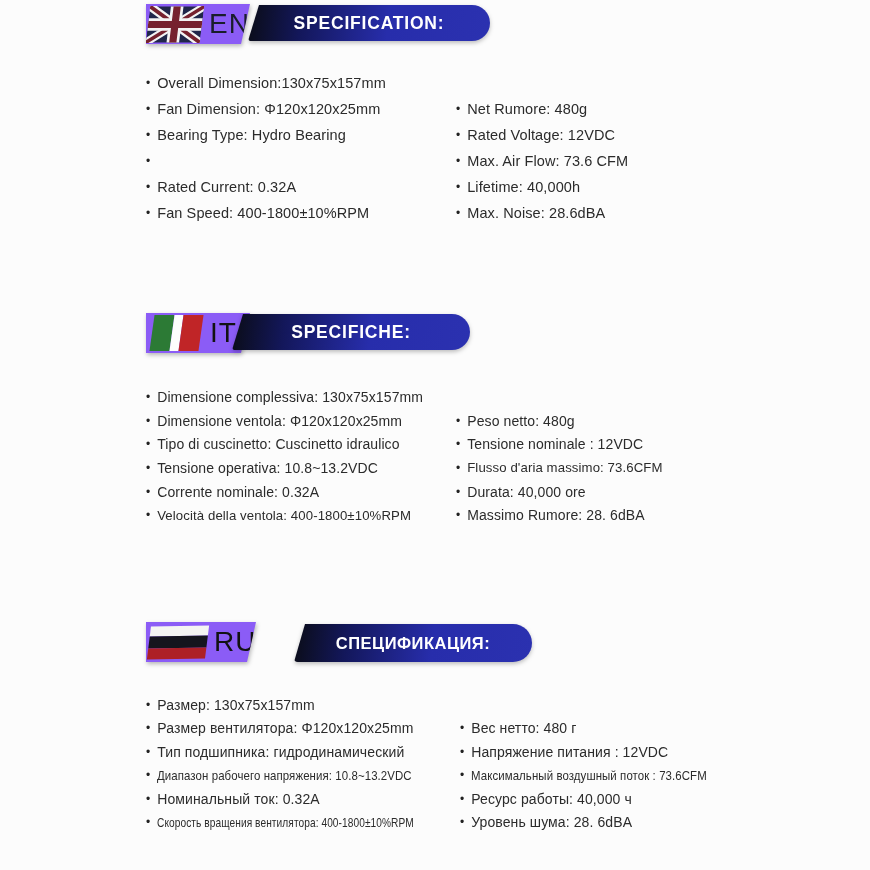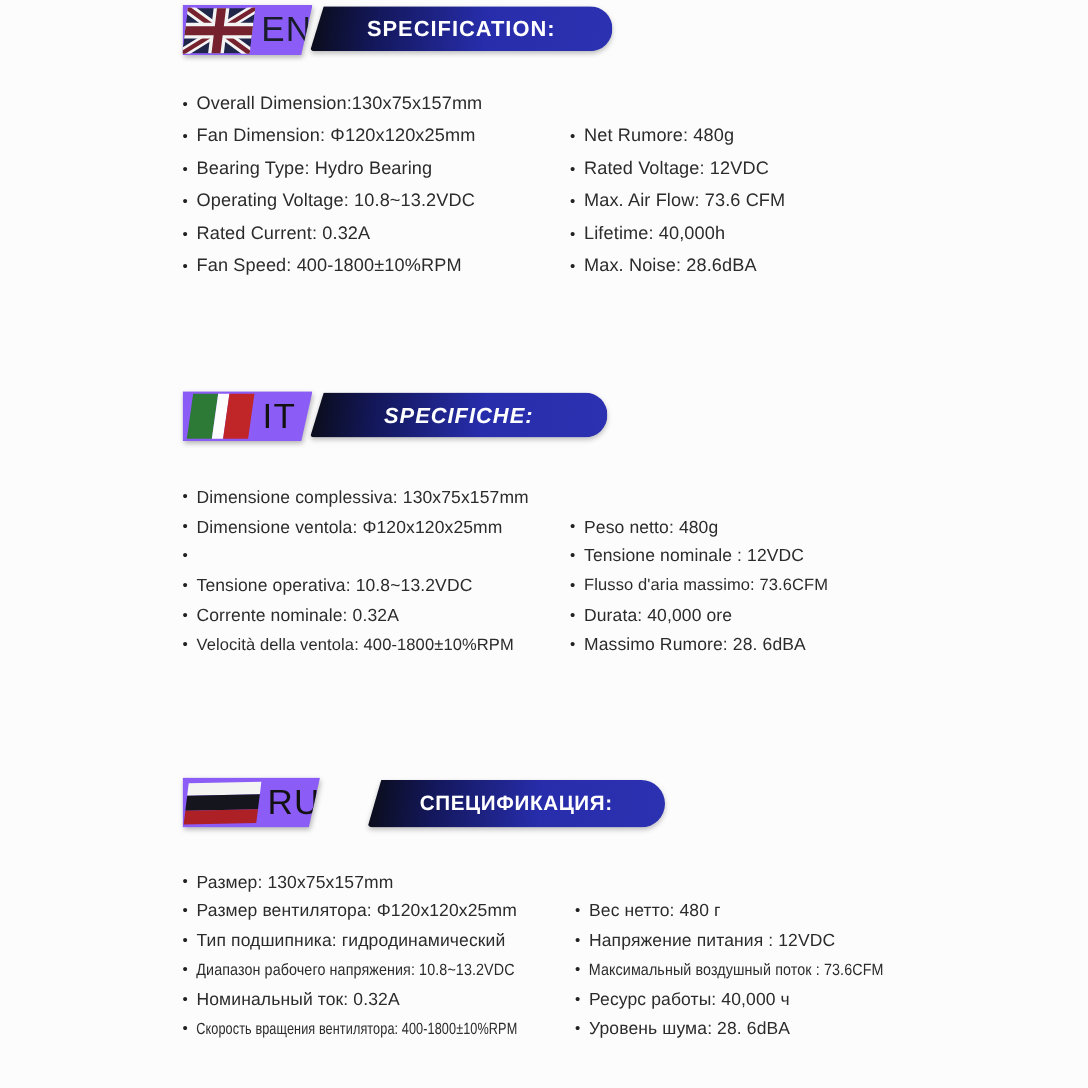--- a/index.html
+++ b/index.html
@@ -100,21 +100,20 @@
     <div class="row">
         <span class="b">•</span>
         <span class="txt">Fan Dimension: Φ120x120x25mm</span>
       </div>
     <div class="row">
         <span class="b">•</span>
         <span class="txt">Bearing Type: Hydro Bearing</span>
       </div>
     <div class="row">
         <span class="b">•</span>
-        <span class="txt">Operating Voltage: 10.8~13.2VDC</span>
       </div>
     <div class="row">
         <span class="b">•</span>
         <span class="txt">Rated Current: 0.32A</span>
       </div>
     <div class="row">
         <span class="b">•</span>
         <span class="txt">Fan Speed: 400-1800±10%RPM</span>
       </div>
   </div>
@@ -146,38 +145,39 @@
     <div class="chip-wrap">
       <div class="chip" style="width:104px;">
         <span class="it-flag">
           <span class="it-stripe it-green"></span>
           <span class="it-stripe it-white"></span>
           <span class="it-stripe it-red"></span>
         </span>
         <span class="lang" style="color:#121212;margin-left:9px;">IT</span>
       </div>
     </div>
-    <div class="banner-wrap" style="left:102px;font-style:italic;">
+    <div class="banner-wrap" style="left:86px;">
       <div class="banner" style="width:238px;">
         <span>SPECIFICHE:</span>
       </div>
     </div>
   </div>
 
   <div class="col it" style="left:146px;top:385px;width:330px;">
     <div class="row">
         <span class="b">•</span>
         <span class="txt">Dimensione complessiva: 130x75x157mm</span>
       </div>
     <div class="row">
         <span class="b">•</span>
         <span class="txt">Dimensione ventola: Φ120x120x25mm</span>
       </div>
     <div class="row">
         <span class="b">•</span>
+        <span class="txt">Tipo di cuscinetto: Cuscinetto idraulico</span>
       </div>
     <div class="row">
         <span class="b">•</span>
         <span class="txt">Tensione operativa: 10.8~13.2VDC</span>
       </div>
     <div class="row">
         <span class="b">•</span>
         <span class="txt">Corrente nominale: 0.32A</span>
       </div>
     <div class="row">

